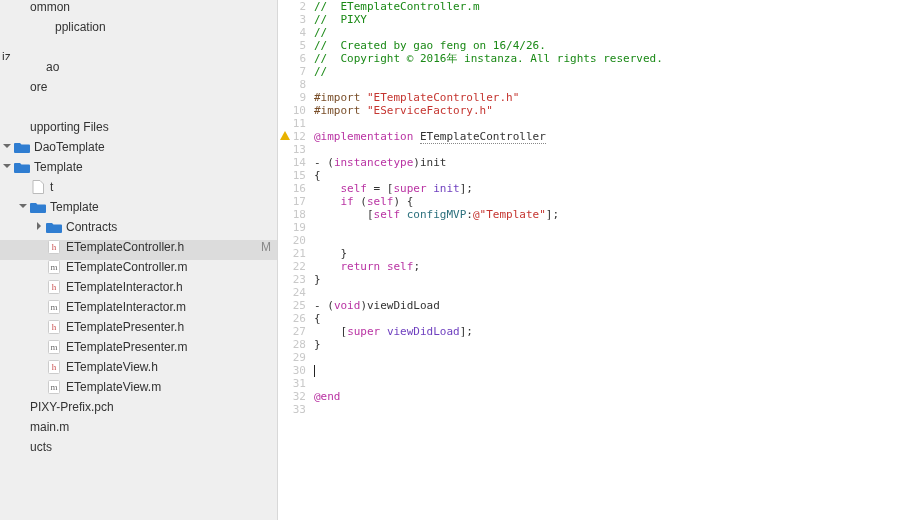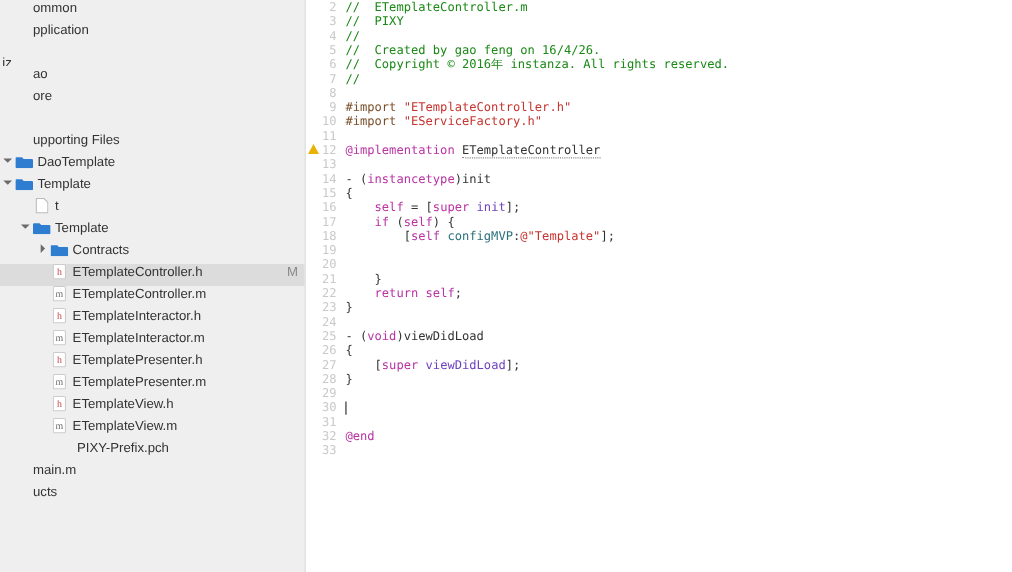--- a/index.html
+++ b/index.html
@@ -35,31 +35,31 @@
 <body>
 
 <div class="app">
 
   <div class="sidebar" id="sidebar">
       <div class="tree-item" style="padding-left: 2px;">
         <span class="disclosure"></span>
         <span style="width:16px;display:inline-block"></span>
         <span class="tree-label">ommon</span>
       </div>
-      <div class="tree-item" style="padding-left: 2px;">
+      <div class="tree-item" style="padding-left: 2px; margin-left: 25px;">
         <span class="disclosure"></span>
         <span style="width:16px;display:inline-block"></span>
         <span class="tree-label">pplication</span>
       </div>
       <div class="tree-item" style="padding-left: 2px; flex-direction: column;">
         <span class="disclosure"></span>
         <span style="width:16px;display:inline-block"></span>
         <span class="tree-label">iz</span>
       </div>
-      <div class="tree-item" style="padding-left: 2px;">
+      <div class="tree-item" style="padding-left: 18px;">
         <span class="disclosure"></span>
         <span style="width:16px;display:inline-block"></span>
         <span class="tree-label">ao</span>
       </div>
       <div class="tree-item" style="padding-left: 2px;">
         <span class="disclosure"></span>
         <span style="width:16px;display:inline-block"></span>
         <span class="tree-label">ore</span>
       </div>
       <div class="tree-item" style="padding-left: 2px;">
@@ -198,21 +198,21 @@
       <div class="tree-item" style="padding-left: 34px;">
         <span class="disclosure"></span>
         <span class="file-icon">
           <svg viewBox="0 0 12 14">
             <rect x="0.5" y="0.5" width="11" height="13" rx="1" fill="#fff" stroke="#ccc"></rect>
             <text x="6" y="10" text-anchor="middle" font-size="9" font-family="Menlo" fill="#6b6b6b">m</text>
           </svg>
         </span>
         <span class="tree-label">ETemplateView.m</span>
       </div>
-      <div class="tree-item" style="padding-left: 2px; margin-left: 40px;">
+      <div class="tree-item" style="padding-left: 2px;">
         <span class="disclosure"></span>
         <span style="width:16px;display:inline-block"></span>
         <span class="tree-label">PIXY-Prefix.pch</span>
       </div>
       <div class="tree-item" style="padding-left: 2px;">
         <span class="disclosure"></span>
         <span style="width:16px;display:inline-block"></span>
         <span class="tree-label">main.m</span>
       </div>
       <div class="tree-item" style="padding-left: 2px;">

